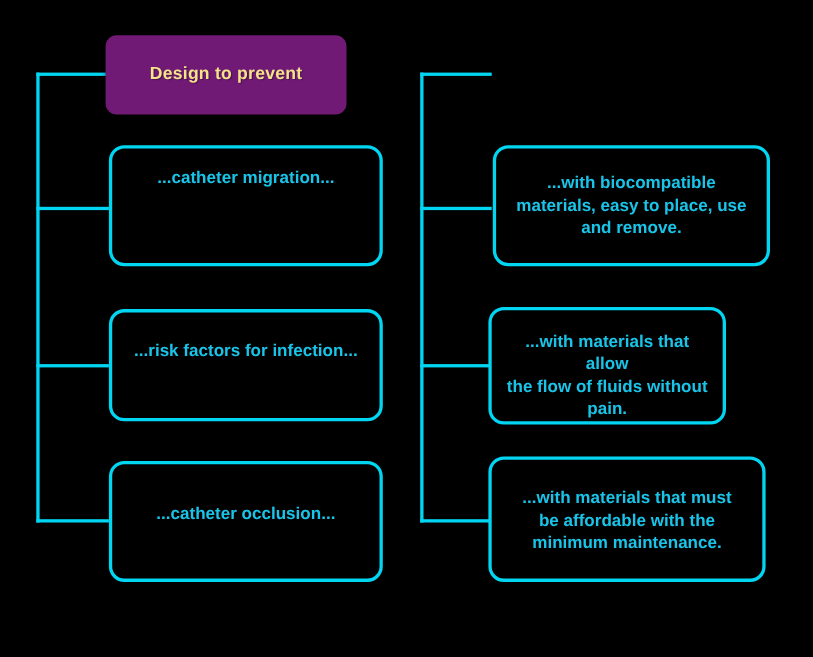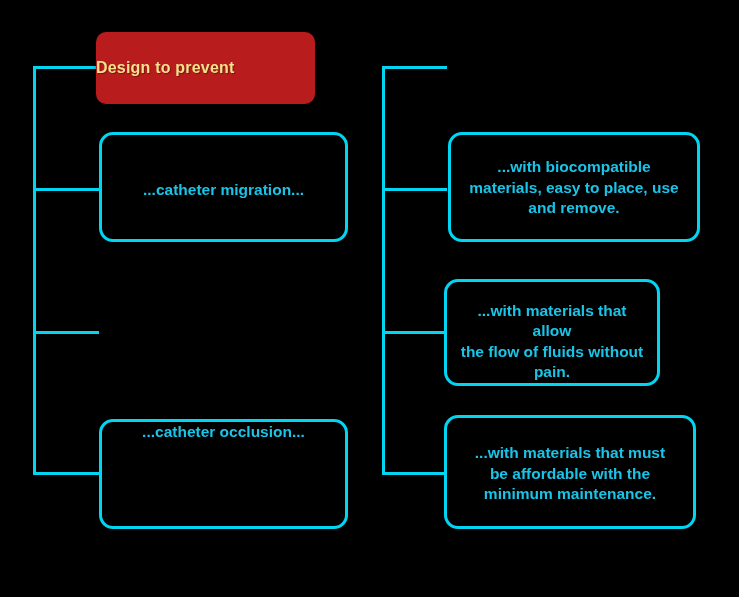--- a/index.html
+++ b/index.html
@@ -28,24 +28,25 @@
   .branch {
     position: absolute;
     height: 3px;
     background: #00d5f2;
   }
 
   
   .head-box {
     position: absolute;
     box-sizing: border-box;
-    background: #b91c1c;
+    background: #701a75;
     border-radius: 10px;
     display: flex;
     align-items: center;
+    justify-content: center;
     box-shadow: 3px 4px 7px rgba(0,0,0,0.85);
   }
   .head-label {
     color: #f6e28a;
     font-size: 16px;
     font-weight: bold;
     letter-spacing: 0.2px;
     text-align: center;
     text-shadow: 1px 1px 1px rgba(0,0,0,0.35);
   }
@@ -63,23 +64,23 @@
   }
   .item-text {
     color: #19c4e8;
     font-size: 15.5px;
     font-weight: bold;
     line-height: 1.33;
     text-align: center;
     padding: 0 10px;
     white-space: pre-line;
   }
-  .item-box.pad-1 .item-text { padding-top: 17px; margin-top: 28px; }
+  .item-box.pad-1 .item-text { padding-top: 17px; }
   .item-box.pad-2 .item-text { padding-top: 26px; }
-  .item-box.pad-3 .item-text { }
+  .item-box.pad-3 .item-text { padding-top: 36px; }
   .item-box.pad-r1 .item-text { padding-top: 22px; }
   .item-box.pad-r2 .item-text { padding-top: 19px; }
   .item-box.pad-r3 .item-text { padding-top: 25px; }
 </style>
 </head>
 <body>
 
 <div id="canvas">
 
   <div>
@@ -91,20 +92,23 @@
   </div>
 
   <div class="head-box" style="left:96px; top:32px; width:219px; height:72px;">
     <span class="head-label">Design to prevent</span>
   </div>
 
   <div class="item-box pad-1" style="left:99px; top:132px; width:249px; height:110px;">
     <span class="item-text">...catheter migration...</span>
   </div>
 
+  <div class="item-box pad-2" style="left:99px; top:281px; width:249px; height:102px;">
+    <span class="item-text">...risk factors for infection...</span>
+  </div>
 
   <div class="item-box pad-3" style="left:99px; top:419px; width:249px; height:110px;">
     <span class="item-text">...catheter occlusion...</span>
   </div>
 
   <div>
     <div class="spine" style="left:382px; top:66px; height:409px;"></div>
     <div class="branch" style="left:382px; top:66px; width:65px;"></div>
     <div class="branch" style="left:382px; top:188px; width:65px;"></div>
     <div class="branch" style="left:382px; top:331px; width:65px;"></div>

